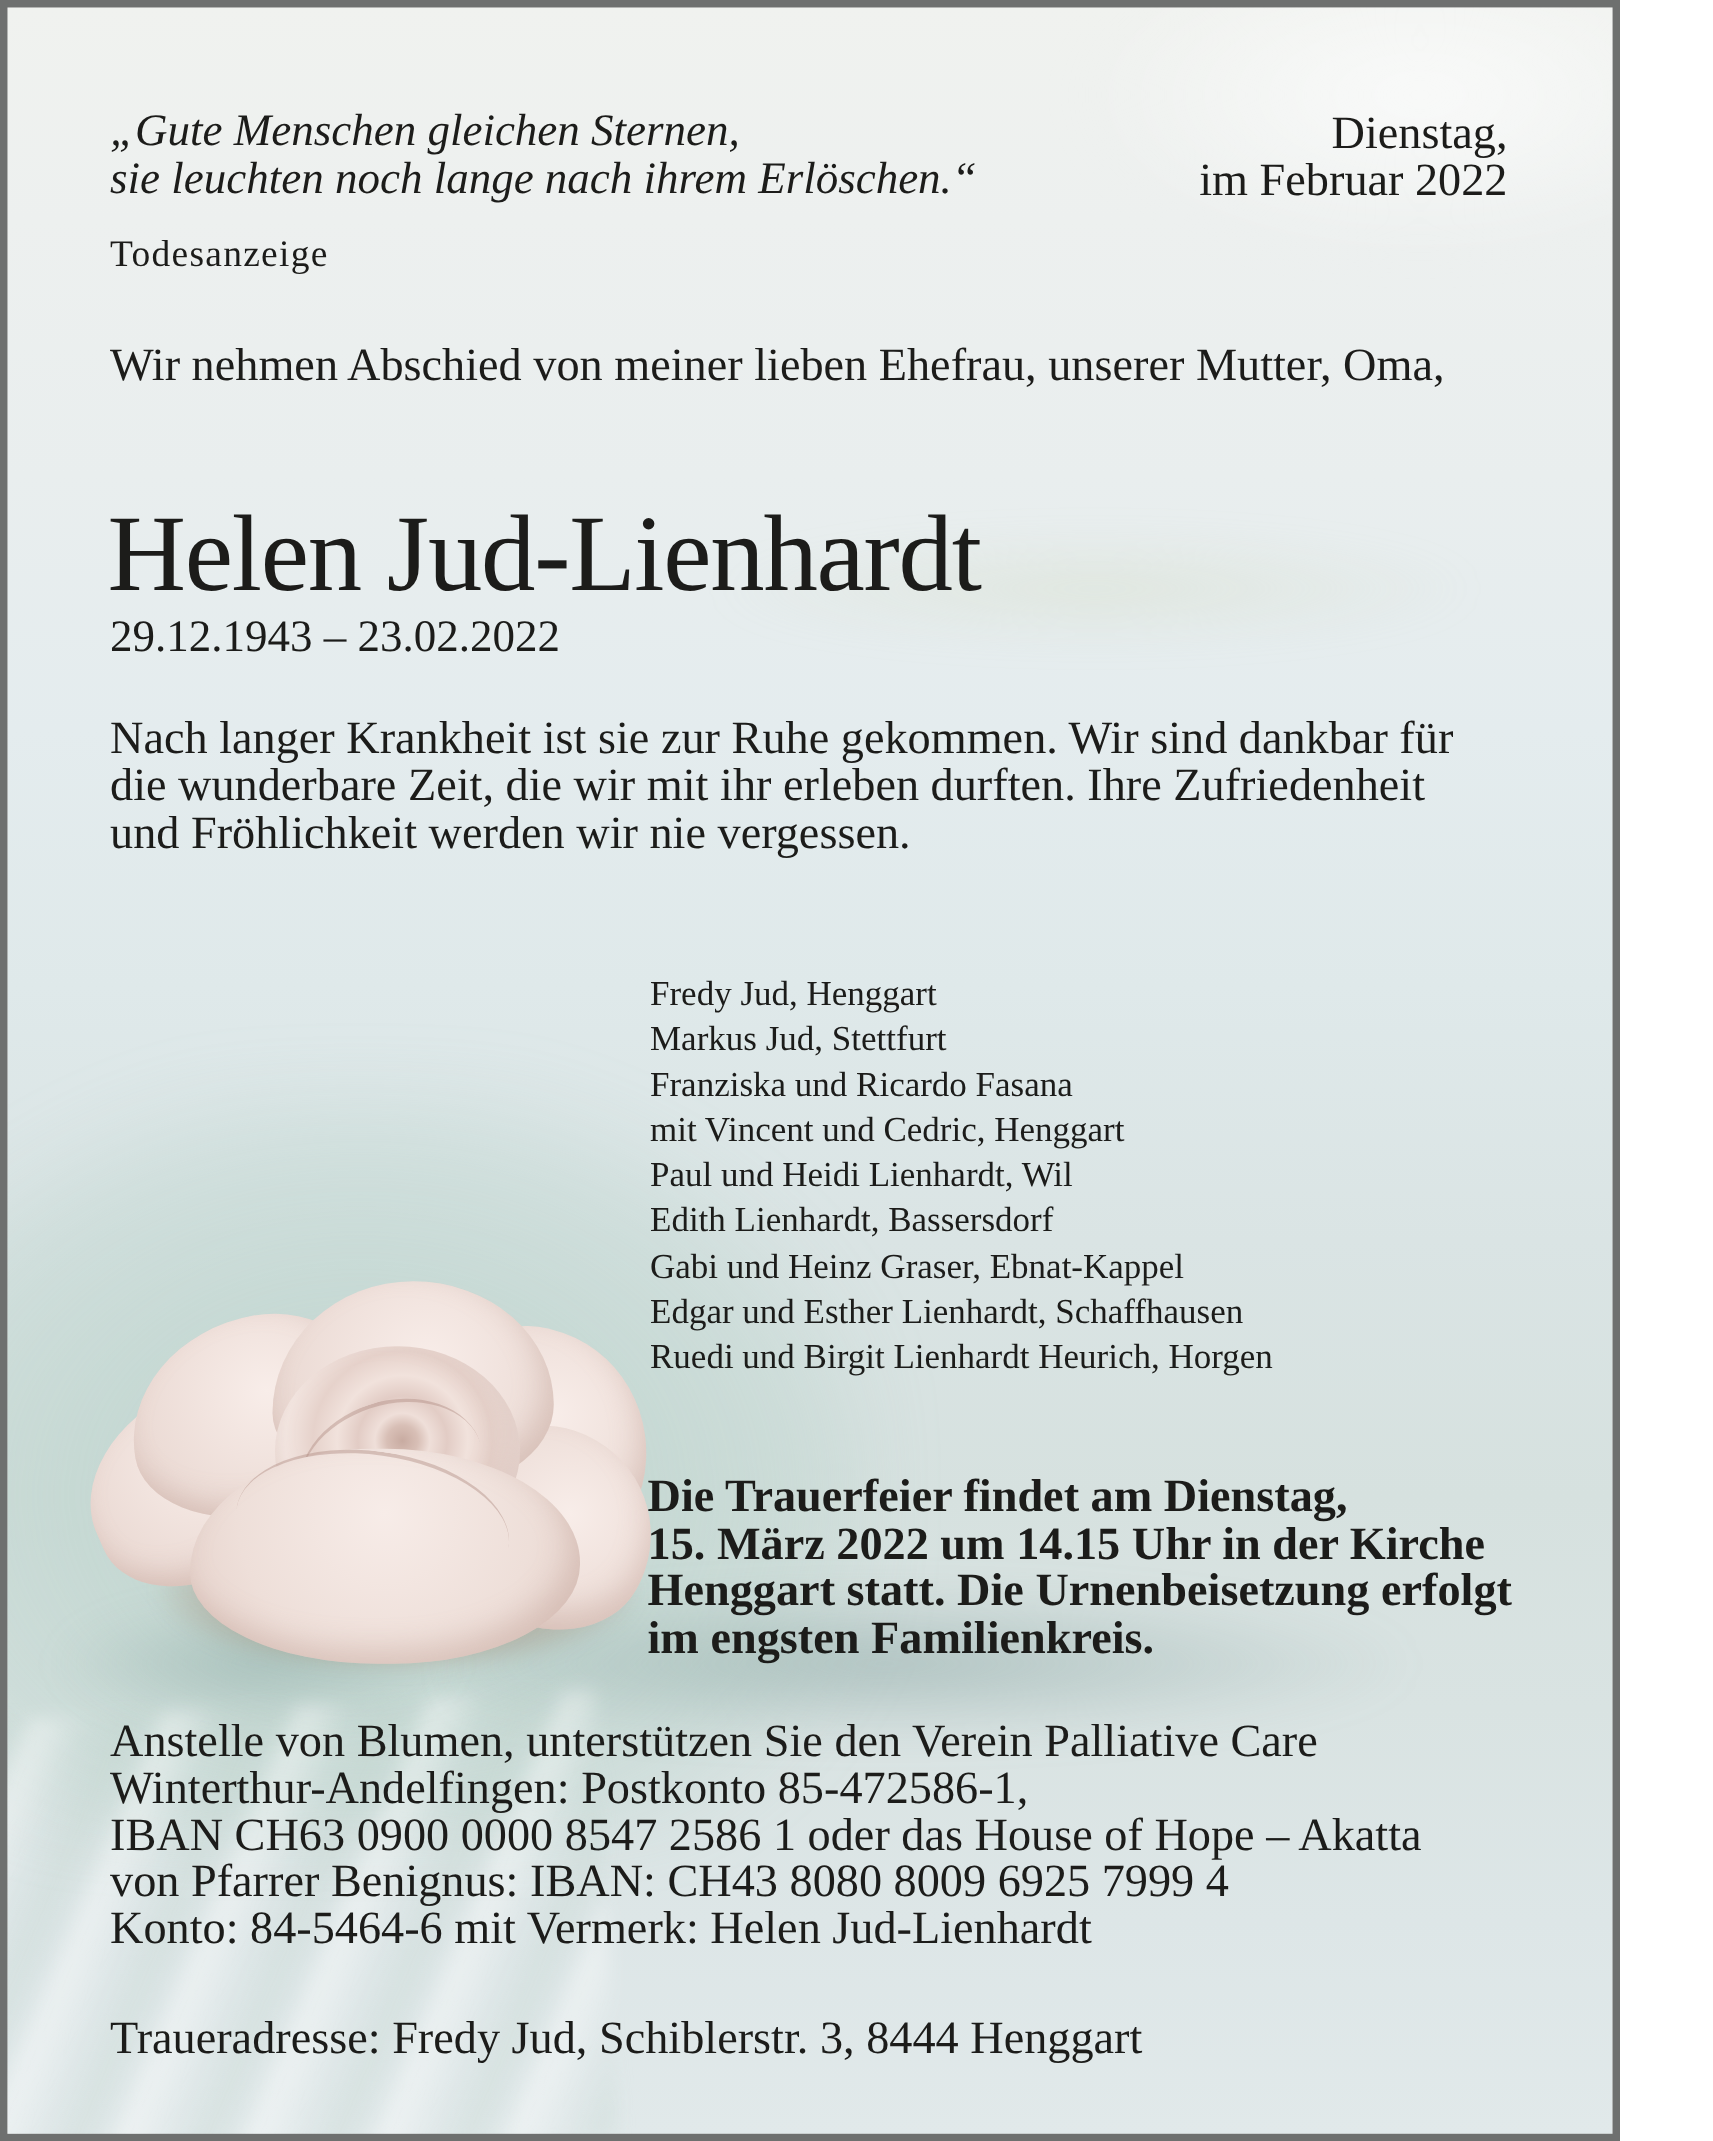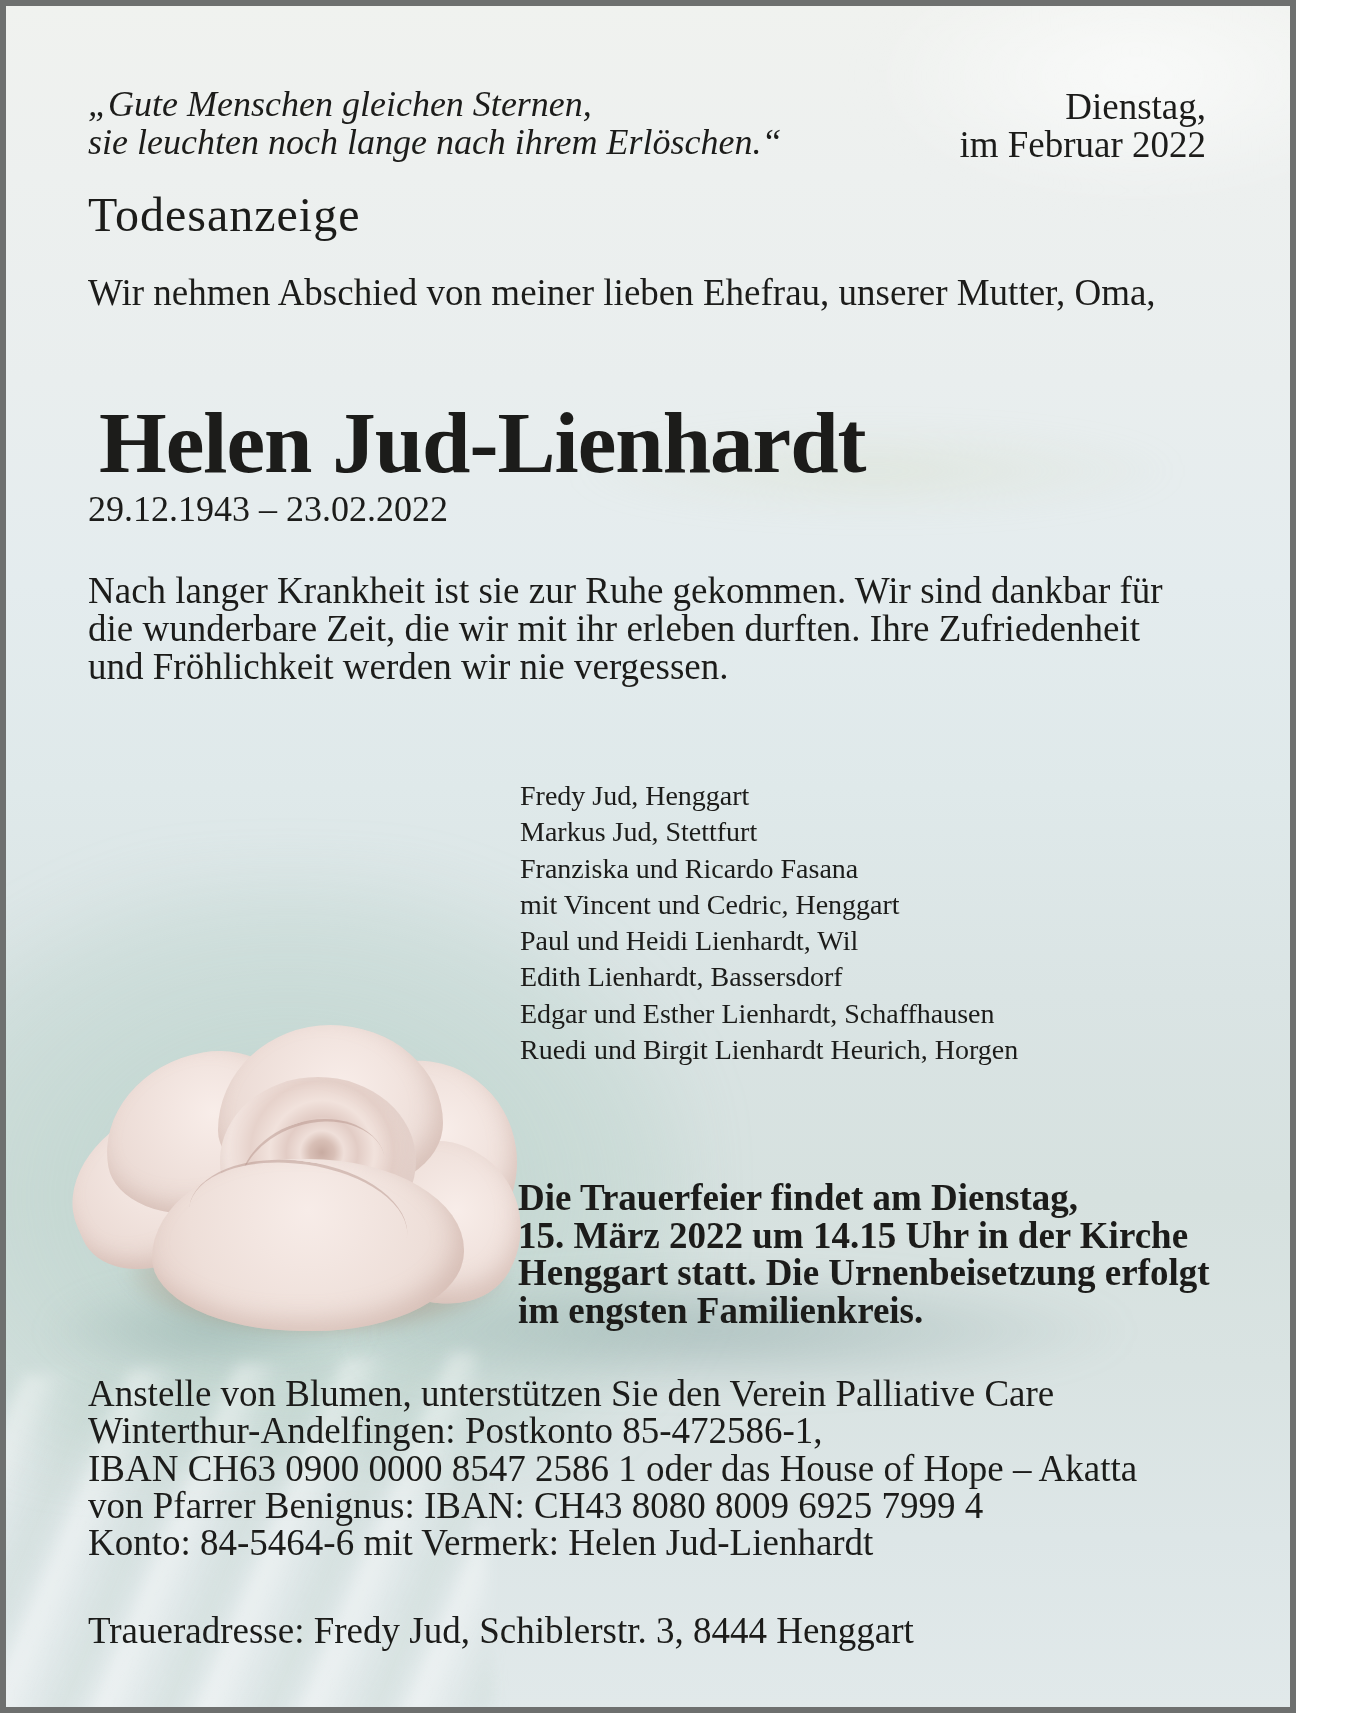--- a/index.html
+++ b/index.html
@@ -58,23 +58,23 @@
       #c8aba1 0%, #d8bfb6 9%, #efdfd9 16%, #e2ccc5 26%,
       #f1e2dc 38%, #e6d2cb 52%, #f3e6e1 68%, #ecdbd4 85%, #f2e6e1 100%);
     box-shadow:inset -10px -14px 24px rgba(176,140,130,.30); }
   .fold { border:none; border-top:3px solid rgba(178,142,132,.45); border-radius:50%; background:transparent; }
   .fold.f1 { left:170px; top:110px; width:150px; height:110px; transform:rotate(-18deg); }
   .fold.f2 { left:120px; top:150px; width:220px; height:120px; transform:rotate(8deg); }
 
   .t { position:absolute; white-space:nowrap; }
   .quote { left:82px; top:80px; font-size:36px; line-height:37.5px; font-style:italic; }
   .dateline { right:84px; top:82px; font-size:37px; line-height:38px; text-align:right; }
-  .kicker { left:82px; top:181px; font-size:48px; letter-spacing:1px; }
+  .kicker { left:82px; top:181px; font-size:30px; letter-spacing:1px; }
   .intro { left:82px; top:266px; font-size:37px; line-height:41px; }
-  .name { left:80px; top:386px; font-size:87px; font-weight:bold; letter-spacing:-1px;margin-left:13px; }
+  .name { left:80px; top:386px; font-size:87px; font-weight:normal; letter-spacing:-1px; }
   .dates { left:82px; top:482px; font-size:36px; }
   .tribute { left:82px; top:566px; font-size:37px; line-height:38px; }
   .family-heading { left:514px; top:723px; font-size:37px; }
   .family { left:514px; top:772px; font-size:28px; line-height:36.3px; }
   .service { left:512px; top:1173px; font-size:37px; line-height:37.6px;font-weight:bold; }
   .donation { left:82px; top:1369px; font-size:37px; line-height:37.3px; }
   .address { left:82px; top:1603px; font-size:37px; }
 </style>
 </head>
 <body>
@@ -128,20 +128,21 @@
   </div>
 
 
   <div class="t family">
     <div>Fredy Jud, Henggart</div>
     <div>Markus Jud, Stettfurt</div>
     <div>Franziska und Ricardo Fasana</div>
     <div>mit Vincent und Cedric, Henggart</div>
     <div>Paul und Heidi Lienhardt, Wil</div>
     <div>Edith Lienhardt, Bassersdorf</div>
+    <div>Gabi und Heinz Graser, Ebnat-Kappel</div>
     <div>Edgar und Esther Lienhardt, Schaffhausen</div>
     <div>Ruedi und Birgit Lienhardt Heurich, Horgen</div>
   </div>
 
   <div class="t service">
     <div>Die Trauerfeier findet am Dienstag,</div>
     <div>15. März 2022 um 14.15 Uhr in der Kirche</div>
     <div>Henggart statt. Die Urnenbeisetzung erfolgt</div>
     <div>im engsten Familienkreis.</div>
   </div>

